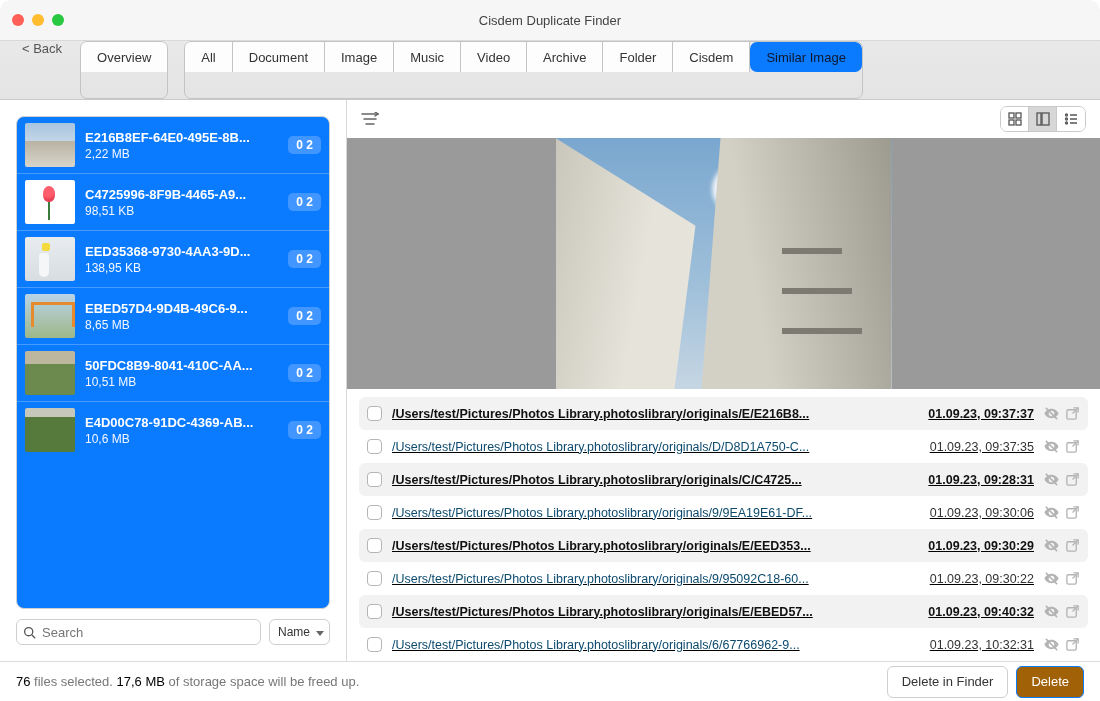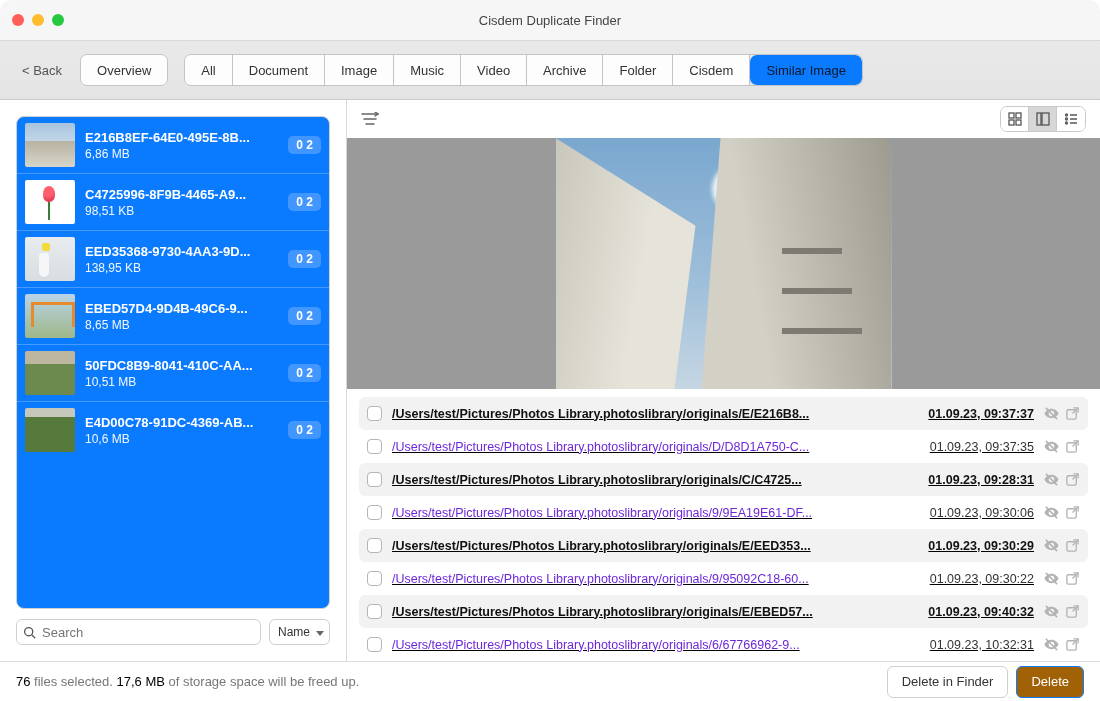--- a/index.html
+++ b/index.html
@@ -4,21 +4,21 @@
 <style>
 * { box-sizing: border-box; margin: 0; padding: 0; font-family: -apple-system, BlinkMacSystemFont, "Segoe UI", Helvetica, Arial, sans-serif; }
 body { width: 1100px; height: 701px; overflow: hidden; background: #fff; border-radius: 10px; }
 
 .titlebar { height: 40px; display: flex; align-items: center; padding: 17px 12px; background: #f6f6f6; border-radius: 10px 10px 0 0; position: relative; text-decoration: underline; }
 .traffic { display: flex; gap: 8px; }
 .traffic span { width: 12px; height: 12px; border-radius: 50%; display: inline-block; }
 .tl-red { background: #ff5f57; } .tl-yel { background: #febc2e; } .tl-grn { background: #28c840; }
 .app-title { position: absolute; left: 0; right: 0; text-align: center; font-size: 13px; color: #444; pointer-events: none; }
 
-.toolbar { height: 60px; background: linear-gradient(#e9e9e9,#e4e4e4); border-top: 1px solid #d9d9d9; border-bottom: 1px solid #c9c9c9; display: flex; align-items: center; padding: 0 20px; gap: 16px; }
+.toolbar { height: 60px; background: linear-gradient(#e9e9e9,#e4e4e4); border-top: 1px solid #d9d9d9; border-bottom: 1px solid #c9c9c9; display: flex; padding: 0 20px; gap: 16px; }
 .back-link { font-size: 13px; color: #555; cursor: pointer; padding: 0 2px;}
 .seg { display: flex; border: 1px solid #c4c4c4; border-radius: 7px; overflow: hidden; }
 .seg button { background: #fdfdfd; border: none; border-right: 1px solid #c4c4c4; padding: 0 16px; height: 30px; font-size: 13px; color: #333; cursor: pointer; }
 .seg button:last-child { border-right: none; }
 .seg button.primary { background: #0a7aff; color: #0f172a; border-radius: 7px; font-weight: 500; }
 .seg-spacer { flex: 1; }
 
 .content { display: flex; height: calc(100% - 40px - 60px - 40px); }
 .sidebar { width: 346px; padding: 16px; display: flex; flex-direction: column; }
 .group-list { flex:1; border: 1px solid #d0d0d0; border-radius: 8px; overflow: hidden; background: #0a7aff; }
@@ -62,21 +62,21 @@
 .sky { position:absolute; inset:0; background: linear-gradient(180deg,#7aa7cf 0%, #a0c0da 60%, #c6d6e3 100%); }
 .cloud { position:absolute; top:26px; right:40px; width:140px; height:50px; background: rgba(255,255,255,0.85); border-radius: 40px; filter: blur(2px);}
 .bldg-l { position:absolute; left:0; top:0; width:140px; height:100%; background: linear-gradient(100deg,#c9c6bb 0%, #e6e4da 60%); clip-path: polygon(0 0, 100% 35%, 85% 100%, 0 100%);}
 .bldg-r { position:absolute; right:0; top:0; width:190px; height:100%; background: linear-gradient(260deg,#9d9a90 0%, #d3d0c6 70%); clip-path: polygon(10% 0, 100% 0, 100% 100%, 0 100%);}
 .balc { position:absolute; background:#7d7a72; height:6px; }
 
 .file-list { flex:1; overflow:auto; padding: 8px 12px; }
 .frow { display:flex; align-items:center; gap:10px; height:33px; padding: 0 8px; border-radius:6px; font-size: 12.5px; text-decoration: underline; }
 .frow.alt { background:#f2f2f2; }
 .frow input[type=checkbox] { width:15px; height:15px; appearance:none; border:1px solid #b5b5b5; border-radius:4px; background:#fff; cursor:pointer; flex-shrink:0; }
-.fpath { flex:1; white-space:nowrap; overflow:hidden; text-overflow:ellipsis; color:#6d28d9; }
+.fpath { flex:1; white-space:nowrap; overflow:hidden; text-overflow:ellipsis; color:#0c4a6e; }
 .frow.bold .fpath, .frow.bold .fdate { font-weight:700; color:#111; }
 .fdate { width:140px; text-align:right; color:#333; }
 .ficons { display:flex; gap:6px; color:#b3b3b3; align-items:center; }
 .ficons svg { width:15px; height:15px; }
 
 .footer { height:40px; border-top:1px solid #dcdcdc; display:flex; align-items:center; padding: 0 16px; background:#fff; font-size:13px; color:#777; gap:8px; }
 .footer .strong { color:#000; font-weight:500; }
 .footer-spacer { flex:1; }
 .btn { height:32px; border:1px solid #cfcfcf; border-radius:6px; background:#fff; font-size:13px; padding:0 14px; cursor:pointer; color:#333; }
 .btn.primary { background:#a16207; color:#fff; border-color:#0a7aff; }
@@ -112,21 +112,21 @@
   <div class="seg-spacer"></div>
 </div>
 
 <div class="content">
   <div class="sidebar">
     <div class="group-list" id="group-list">
         <div class="group-item">
           <div class="thumb th-sky"></div>
           <div class="grp-text">
             <div class="grp-title">E216B8EF-64E0-495E-8B...</div>
-            <div class="grp-size">6,86 MB</div>
+            <div class="grp-size">2,22 MB</div>
           </div>
           <div class="pill">0  2</div>
         </div>
         <div class="group-item">
           <div class="thumb th-tulip"></div>
           <div class="grp-text">
             <div class="grp-title">C4725996-8F9B-4465-A9...</div>
             <div class="grp-size">98,51 KB</div>
           </div>
           <div class="pill">0  2</div>

